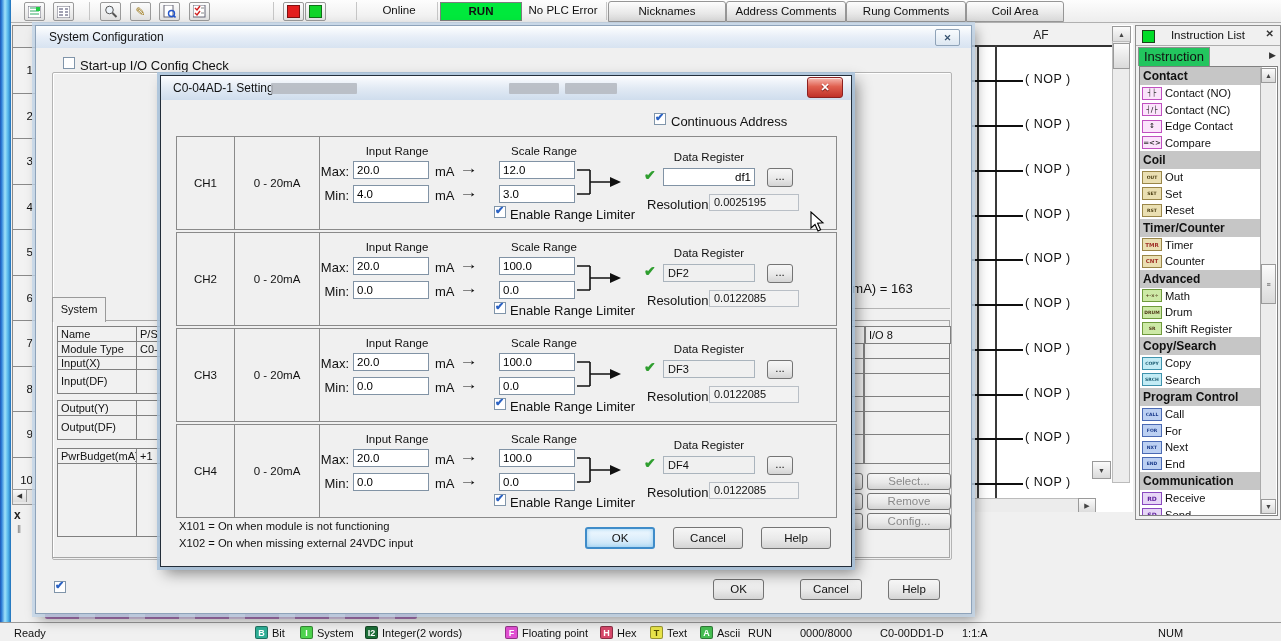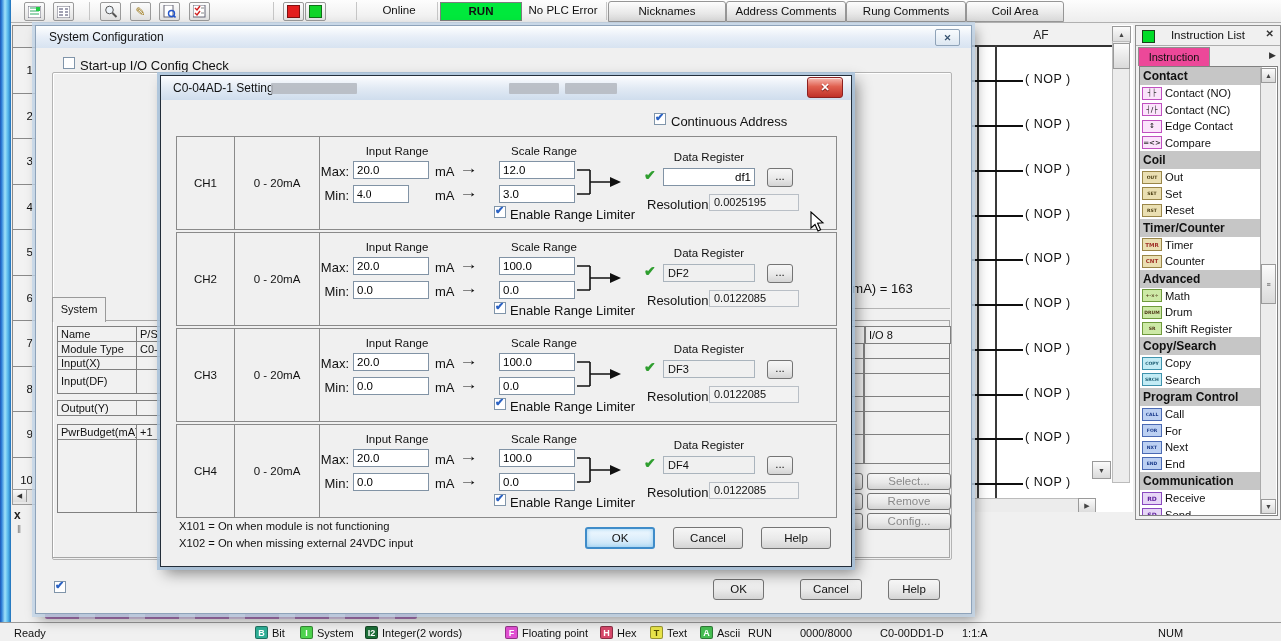--- a/index.html
+++ b/index.html
@@ -36,22 +36,22 @@
   .nop{position:absolute;left:55px;font-size:12.5px;letter-spacing:.5px;color:#111}
   .scr{position:absolute;border:1px solid #9a9a9a;background:linear-gradient(#fbfbfb,#dadada);
     display:flex;align-items:center;justify-content:center;font-size:7px;color:#444}
   .track{position:absolute;background:#ececec;border:1px solid #bbb}
   
   #ipanel{left:1135px;top:25px;width:146px;height:495px;background:#f0f0f0;border:1px solid #8f8f8f;box-sizing:border-box}
   #ipanel-title{position:absolute;left:0;top:0;width:100%;height:19px;border-bottom:1px solid #adadad;
     text-align:center;line-height:19px;font-size:11.5px}
   #ipanel-green{position:absolute;left:6px;top:4px;width:11px;height:11px;background:#00dc28;border:1px solid #1c401c}
   #ipanel-close{position:absolute;right:6px;top:2px;font-weight:bold;color:#333;font-size:10px}
-  #itab{position:absolute;left:2px;top:21px;width:70px;height:18px;background:#ec4899;border:1px solid #8f8f8f;border-bottom:none;
-    text-align:center;line-height:18px;font-size:11px}
+  #itab{position:absolute;left:2px;top:21px;width:70px;height:18px;background:#22c55e;border:1px solid #8f8f8f;border-bottom:none;
+    text-align:center;line-height:18px;font-size:13px}
   #itab-arrow{position:absolute;right:4px;top:24px;font-size:9px;color:#333}
   #ilist{position:absolute;left:3px;top:40px;width:139px;height:450px;background:#fff;border:1px solid #808080;overflow:hidden;box-sizing:border-box}
   .il-header{height:18px;line-height:18px;background:#c6c6c6;font-weight:bold;font-size:12px;padding-left:3px;width:119px}
   .il-item{height:16.5px;display:flex;align-items:center;padding-left:2px;width:120px}
   .il-icon{width:18px;height:11px;border:1px solid #888;margin-right:3px;display:flex;align-items:center;justify-content:center;
     font-family:"DejaVu Sans",sans-serif;font-size:5.5px;font-weight:bold;flex:none}
   .il-label{font-size:11.2px;white-space:nowrap}
   .ic-contact{background:#fbe4fb;border-color:#c050c0;color:#333;font-size:7px}
   .ic-coil{background:#eadfb2;border-color:#9a8648;color:#4a3c10;font-size:4.5px}
   .ic-timer{background:#eadfb2;border-color:#9a8648;color:#a03028;font-size:5.5px}
@@ -360,20 +360,24 @@
     </div>
       <div class="mrow">
       <div class="mcell" style="width:80px;height:25px;line-height:23px">Input(DF)</div>
       <div class="mcell" style="width:62px;height:25px;line-height:23px"></div>
     </div>
       <div style="height:7px"></div>
       <div class="mrow">
       <div class="mcell" style="width:80px;height:16px;line-height:14px">Output(Y)</div>
       <div class="mcell" style="width:62px;height:16px;line-height:14px"></div>
     </div>
+      <div class="mrow">
+      <div class="mcell" style="width:80px;height:25px;line-height:23px">Output(DF)</div>
+      <div class="mcell" style="width:62px;height:25px;line-height:23px"></div>
+    </div>
       <div style="height:9px"></div>
       <div class="mrow">
       <div class="mcell" style="width:80px;height:16px;line-height:14px">PwrBudget(mA)</div>
       <div class="mcell" style="width:62px;height:16px;line-height:14px">+1</div>
     </div>
       <div class="mrow">
         <div class="mcell" style="width:80px;height:74px"></div>
         <div class="mcell" style="width:62px;height:74px"></div>
       </div>
     </div>
@@ -421,21 +425,21 @@
      <div class="ch-cell" style="left:58px;width:86px">0 - 20mA</div>
      <div class="ch-cell" style="left:143px;width:518px"></div>
      <span class="flabel" style="left:182px;top:9px;width:78px">Input Range</span>
      <span class="flabel" style="left:330px;top:9px;width:76px">Scale Range</span>
      <span class="slabel" style="left:143px;top:28px;width:30px;text-align:right">Max:</span>
      <input class="tin" style="left: 177px; top: 25px; width: 76px;" value="20.0">
      <span class="slabel" style="left:259px;top:28px">mA</span>
      <span class="arrow" style="left:285px;top:23px">→</span>
      <input class="tin" style="left: 323px; top: 25px; width: 76px;" value="12.0">
      <span class="slabel" style="left:143px;top:52px;width:30px;text-align:right">Min:</span>
-     <input class="tin" style="left: 177px; top: 49px; width: 56px; font-family: Liberation Serif, serif;" value="4.0">
+     <input class="tin" style="left: 177px; top: 49px; width: 76px;" value="4.0">
      <span class="slabel" style="left:259px;top:52px">mA</span>
      <span class="arrow" style="left:285px;top:47px">→</span>
      <input class="tin" style="left: 323px; top: 49px; width: 76px;" value="3.0">
      <svg style="position:absolute;left:401px;top:27px" width="50" height="40">
        <path d="M0 7 H13 M0 31 H13 M13 7 V31 M13 19 H33" stroke="#111" stroke-width="1.6" fill="none"></path>
        <polygon points="33,14 44,19 33,24" fill="#111"></polygon>
      </svg>
      <span class="okcheck" style="left:468px;top:31px">✔</span>
      <span class="flabel" style="left:491px;top:15px;width:84px">Data Register</span>
      <input class="tin" style="left: 487px; top: 32px; width: 92px; text-align: right;" value="df1">

